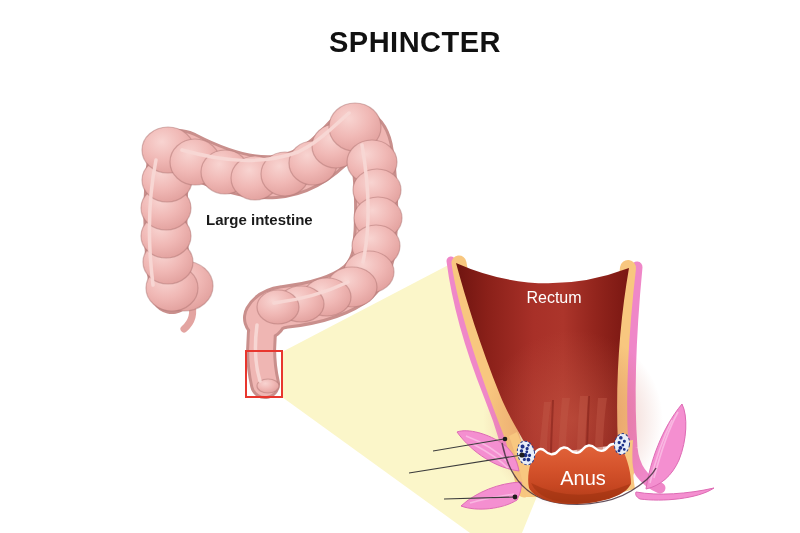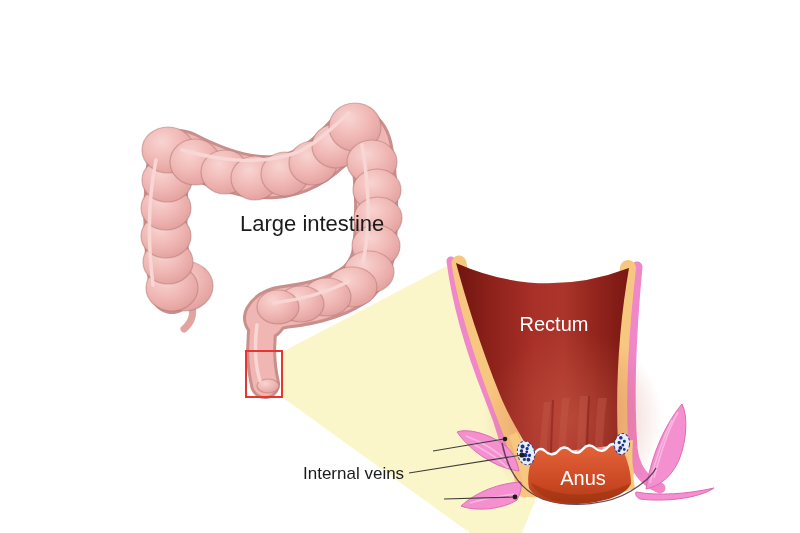--- a/index.html
+++ b/index.html
@@ -2,23 +2,23 @@
 <html><head>
 <meta charset="utf-8">
 <style>
   html,body{margin:0;padding:0;background:#fff;}
   .stage{position:relative;width:800px;height:533px;background:#fff;overflow:hidden;
          font-family:"Liberation Sans", sans-serif;}
   .stage svg{position:absolute;left:0;top:0;}
   .lbl{position:absolute;color:#1b1b1b;white-space:nowrap;line-height:1.1;}
   .title{top:27px;left:415px;transform:translateX(-50%);font-size:29px;font-weight:700;
          letter-spacing:0.5px;color:#111;}
-  .intestine-lbl{left:240px;top:212px;font-size:22px;}
+  .intestine-lbl{left:206px;top:212px;font-size:15px;font-weight:bold;}
   .white-lbl{position:absolute;color:#fff;white-space:nowrap;}
-  .rectum-lbl{left:554px;top:289px;transform:translateX(-50%);font-size:20px;margin-top:24px;}
+  .rectum-lbl{left:554px;top:289px;transform:translateX(-50%);font-size:16px;}
   .anus-lbl{left:583px;top:467px;transform:translateX(-50%);font-size:20px;}
   .ann{font-size:17px;}
   .ann-1{left:303px;top:442px;}
   .ann-2{left:303px;top:465px;}
   .ann-3{left:300px;top:489px;}
 </style>
 </head>
 <body>
 
 <div class="stage">
@@ -186,18 +186,18 @@
       <line x1="444" y1="499" x2="515" y2="497"></line>
     </g>
     <g fill="#1C1C1C">
       <circle cx="505" cy="439" r="2.3"></circle>
       <circle cx="522" cy="455" r="2.6"></circle>
       <circle cx="515" cy="497" r="2.4"></circle>
     </g>
   </g>
 </svg>
 
+<div class="lbl title">SPHINCTER</div>
 <div class="lbl intestine-lbl">Large intestine</div>
 <div class="white-lbl rectum-lbl">Rectum</div>
 <div class="white-lbl anus-lbl">Anus</div>
-<div class="lbl ann ann-2">Internal veins</div>
 
 </div>
 
 </body></html>

